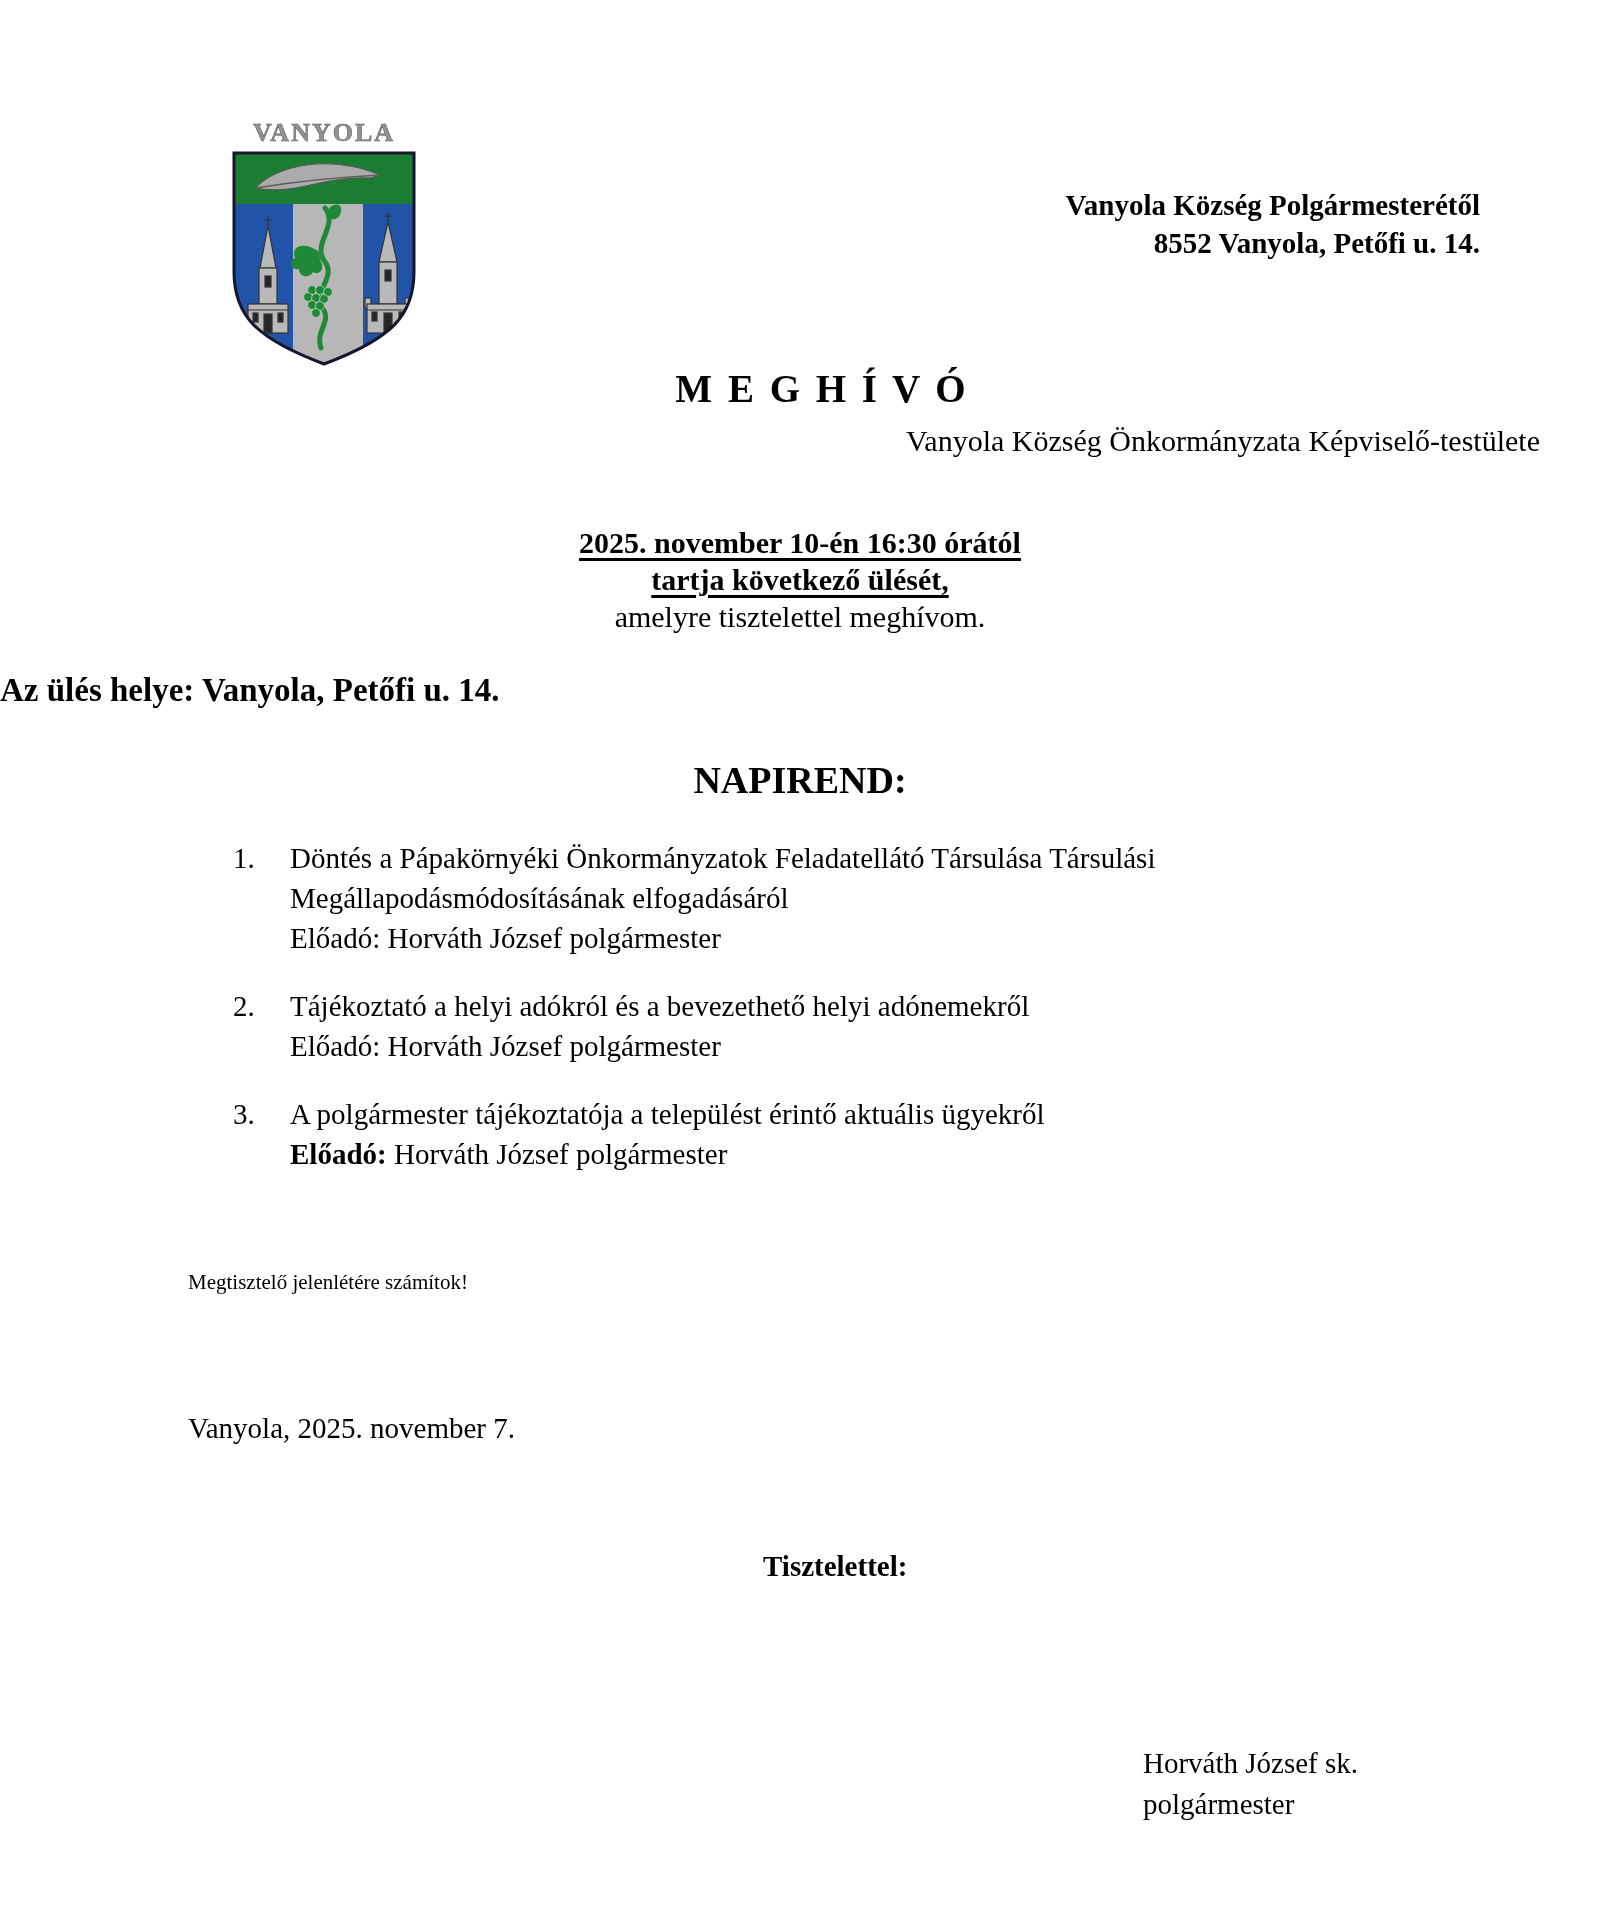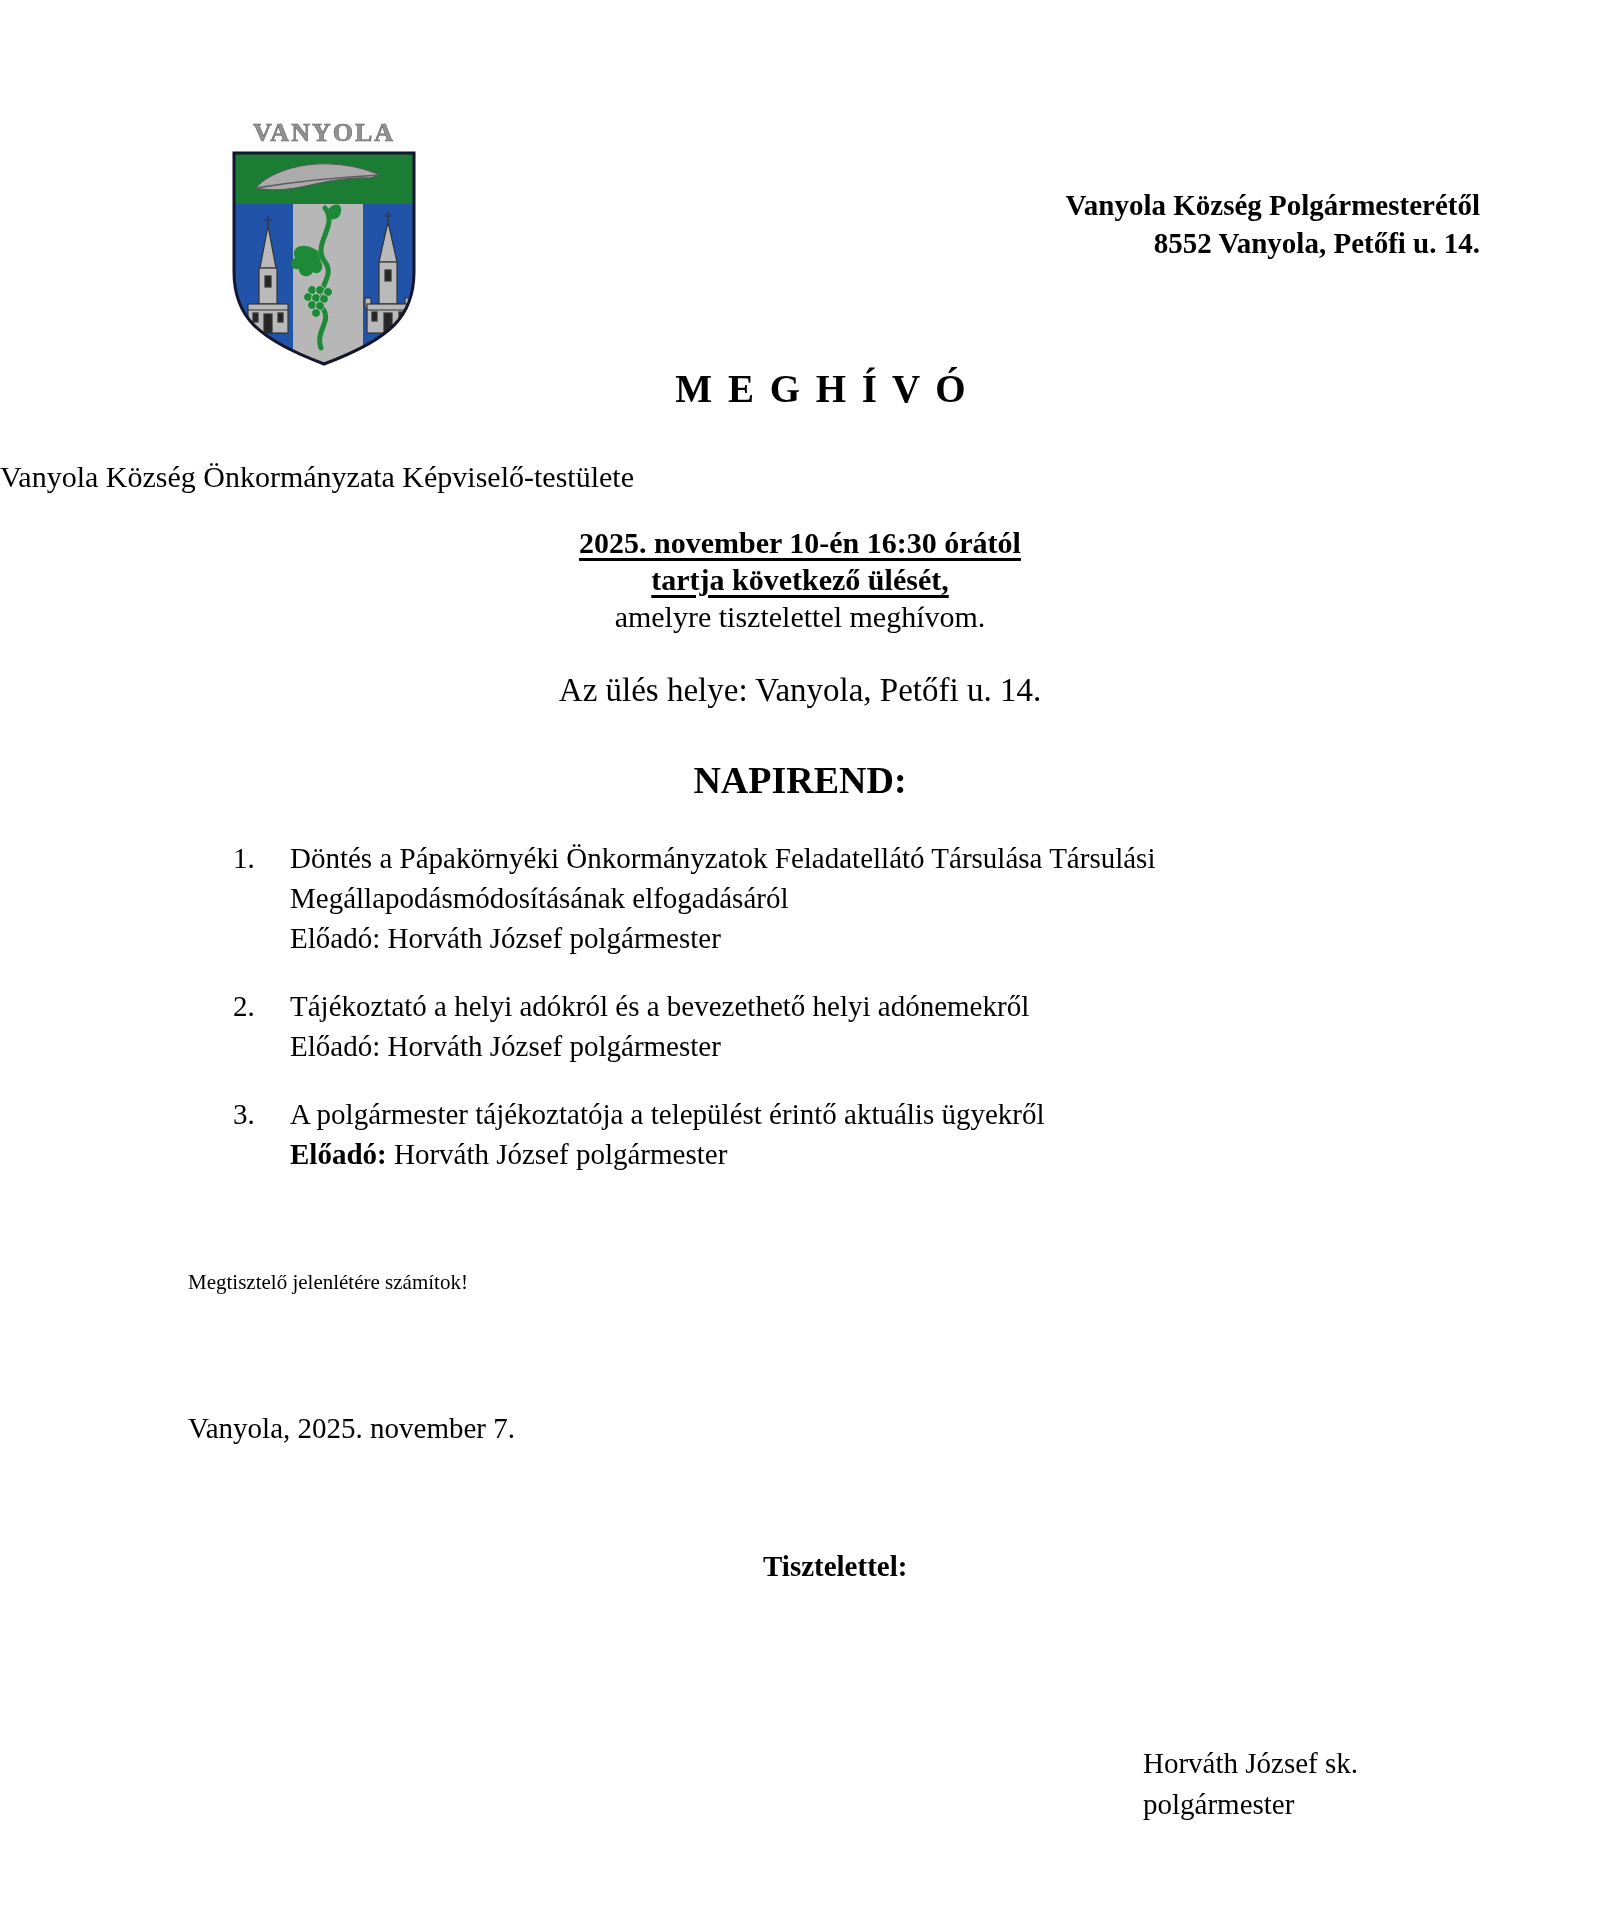--- a/index.html
+++ b/index.html
@@ -29,29 +29,29 @@
   .sender{
     position:absolute; left:480px; top:186px; width:1000px;
     text-align:right; font-weight:bold; font-size:29px; line-height:38px;
   }
 
   .doc-title{
     position:absolute; left:0; top:366px; width:1600px; text-align:center;
     font-weight:bold; font-size:39px; letter-spacing:3px; transform:translateX(22px);
   }
   .subtitle{
-    position:absolute; left:0; top:460px; width:1540px; text-align:left; font-size:30px;
+    position:absolute; left:0; top:424px; width:1540px; text-align:right; font-size:30px;
   }
   .session{
     position:absolute; left:0; top:524px; width:1600px; text-align:center;
     font-size:30px; line-height:37px;
   }
   .location{
-    position:absolute; left:0; top:672px; width:1600px; text-align:center;
-    font-weight:normal; font-size:33px;
+    position:absolute; left:0; top:672px; width:1600px; 
+    font-weight:bold; font-size:33px;
   }
   .napirend{
     position:absolute; left:0; top:758px; width:1600px; text-align:center;
     font-weight:bold; font-size:38px;
   }
 
   
   .agenda{
     position:absolute; left:233px; top:838px; width:1160px;
     font-size:29px; line-height:40px;

